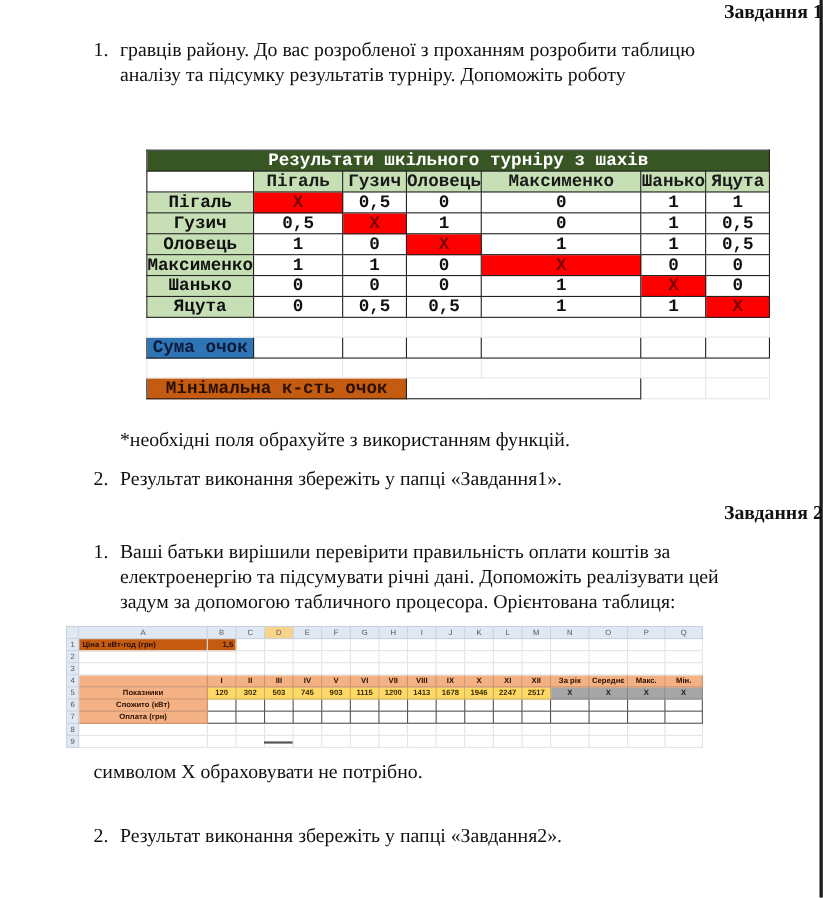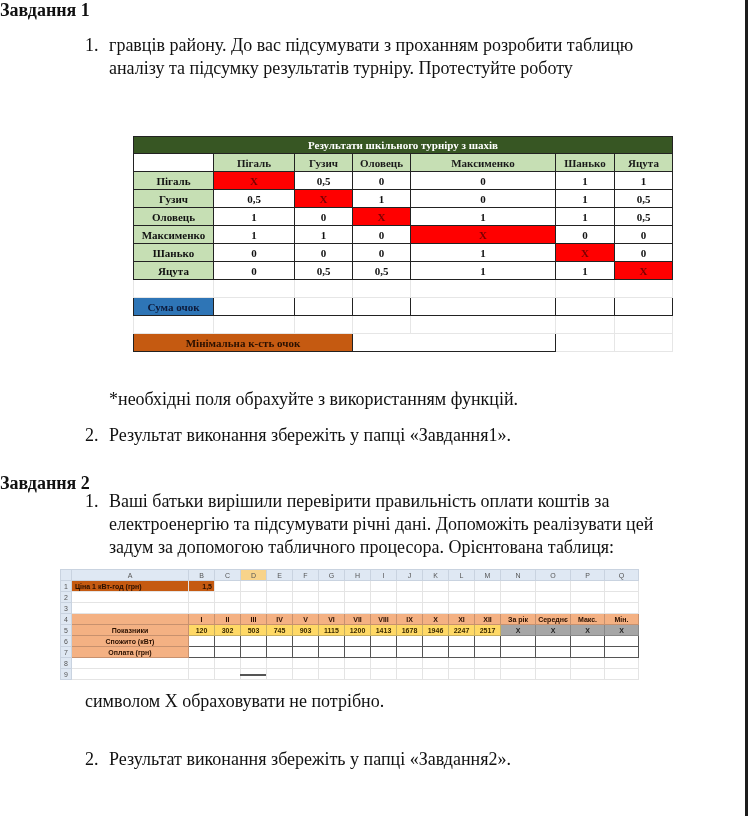--- a/index.html
+++ b/index.html
@@ -1,26 +1,26 @@
 <!DOCTYPE html>
 <html><head>
 <meta charset="utf-8">
 <style>
   html, body { margin: 0; padding: 0; }
   body {
     width: 748px; height: 816px; background: #ffffff; position: relative; overflow: hidden;
     font-family: "Liberation Serif", "DejaVu Serif", serif; color: #111;
   }
   .right-border { position: absolute; left: 745px; top: 0; width: 3px; height: 816px; background: #1c1c1c; }
-  .heading { position: absolute; left: 0; width: 748px; text-align: left; font-weight: bold; font-size: 18px; }
+  .heading { position: absolute; left: 0; width: 748px; text-align: right; font-weight: bold; font-size: 18px; }
   .para { position: absolute; font-size: 18px; line-height: 23px; }
   .para .num { position: absolute; left: -24px; top: 0; }
   
   .chess { position: absolute; left: 133px; top: 136px; border-collapse: collapse;
-    font-family: Liberation Serif, serif; font-size: 11px; font-weight: bold; border-radius: 14px; }
+    font-family: Liberation Mono, monospace; font-size: 16px; font-weight: bold; border-radius: 14px; }
   .chess td { height: 17px; padding: 0; text-align: center; border: 1px solid #222; }
   .chess td.title { background: #375623; color: #fff; height: 16px; }
   .chess td.hdr { background: #c6dfb4; color: #1a1a1a; }
   .chess td.rowh { background: #c6dfb4; }
   .chess td.x { background: #ff0000; color: #7a0000; }
   .chess td.blank { border: 1px solid #e6e6e6; border-left-color:#e6e6e6; }
   .chess td.sum { background: #2e75b6; color: #0d1a3a; }
   .chess td.orange { background: #c55a11; color: #2a1000; }
   
   .sheet { position: absolute; left: 60px; top: 569px; border-collapse: collapse;
@@ -39,22 +39,22 @@
 </style>
 </head>
 <body>
 
 <div class="right-border"></div>
 
 <div class="heading" style="top:0px;">Завдання 1</div>
 
 <div class="para" style="left:109px; top:34px; width:600px;">
   <span class="num">1.</span>
-  <div>гравців району. До вас підсумувати з проханням розробити таблицю</div>
-  <div>аналізу та підсумку результатів турніру. Протестуйте роботу</div>
+  <div>гравців району. До вас розробленої з проханням розробити таблицю</div>
+  <div>аналізу та підсумку результатів турніру. Допоможіть роботу</div>
 </div>
 
 <table class="chess">
   <colgroup>
     <col style="width:80px">
       <col style="width:81px">
       <col style="width:58px">
       <col style="width:58px">
     <col style="width:145px">
       <col style="width:59px">
@@ -163,21 +163,21 @@
 </tbody>
   </table>
 
 <div class="para" style="left:109px; top:388px;">*необхідні поля обрахуйте з використанням функцій.</div>
 
 <div class="para" style="left:109px; top:424px;">
   <span class="num">2.</span>
   <span>Результат виконання збережіть у папці «Завдання1».</span>
 </div>
 
-<div class="heading" style="top:456px;margin-top:17px;">Завдання 2</div>
+<div class="heading" style="top:456px;">Завдання 2</div>
 
 <div class="para" style="left:109px; top:490px; width:620px;">
   <span class="num">1.</span>
   <div>Ваші батьки вирішили перевірити правильність оплати коштів за</div>
   <div>електроенергію та підсумувати річні дані. Допоможіть реалізувати цей</div>
   <div>задум за допомогою табличного процесора. Орієнтована таблиця:</div>
 </div>
 
 <table class="sheet">
   <colgroup>

